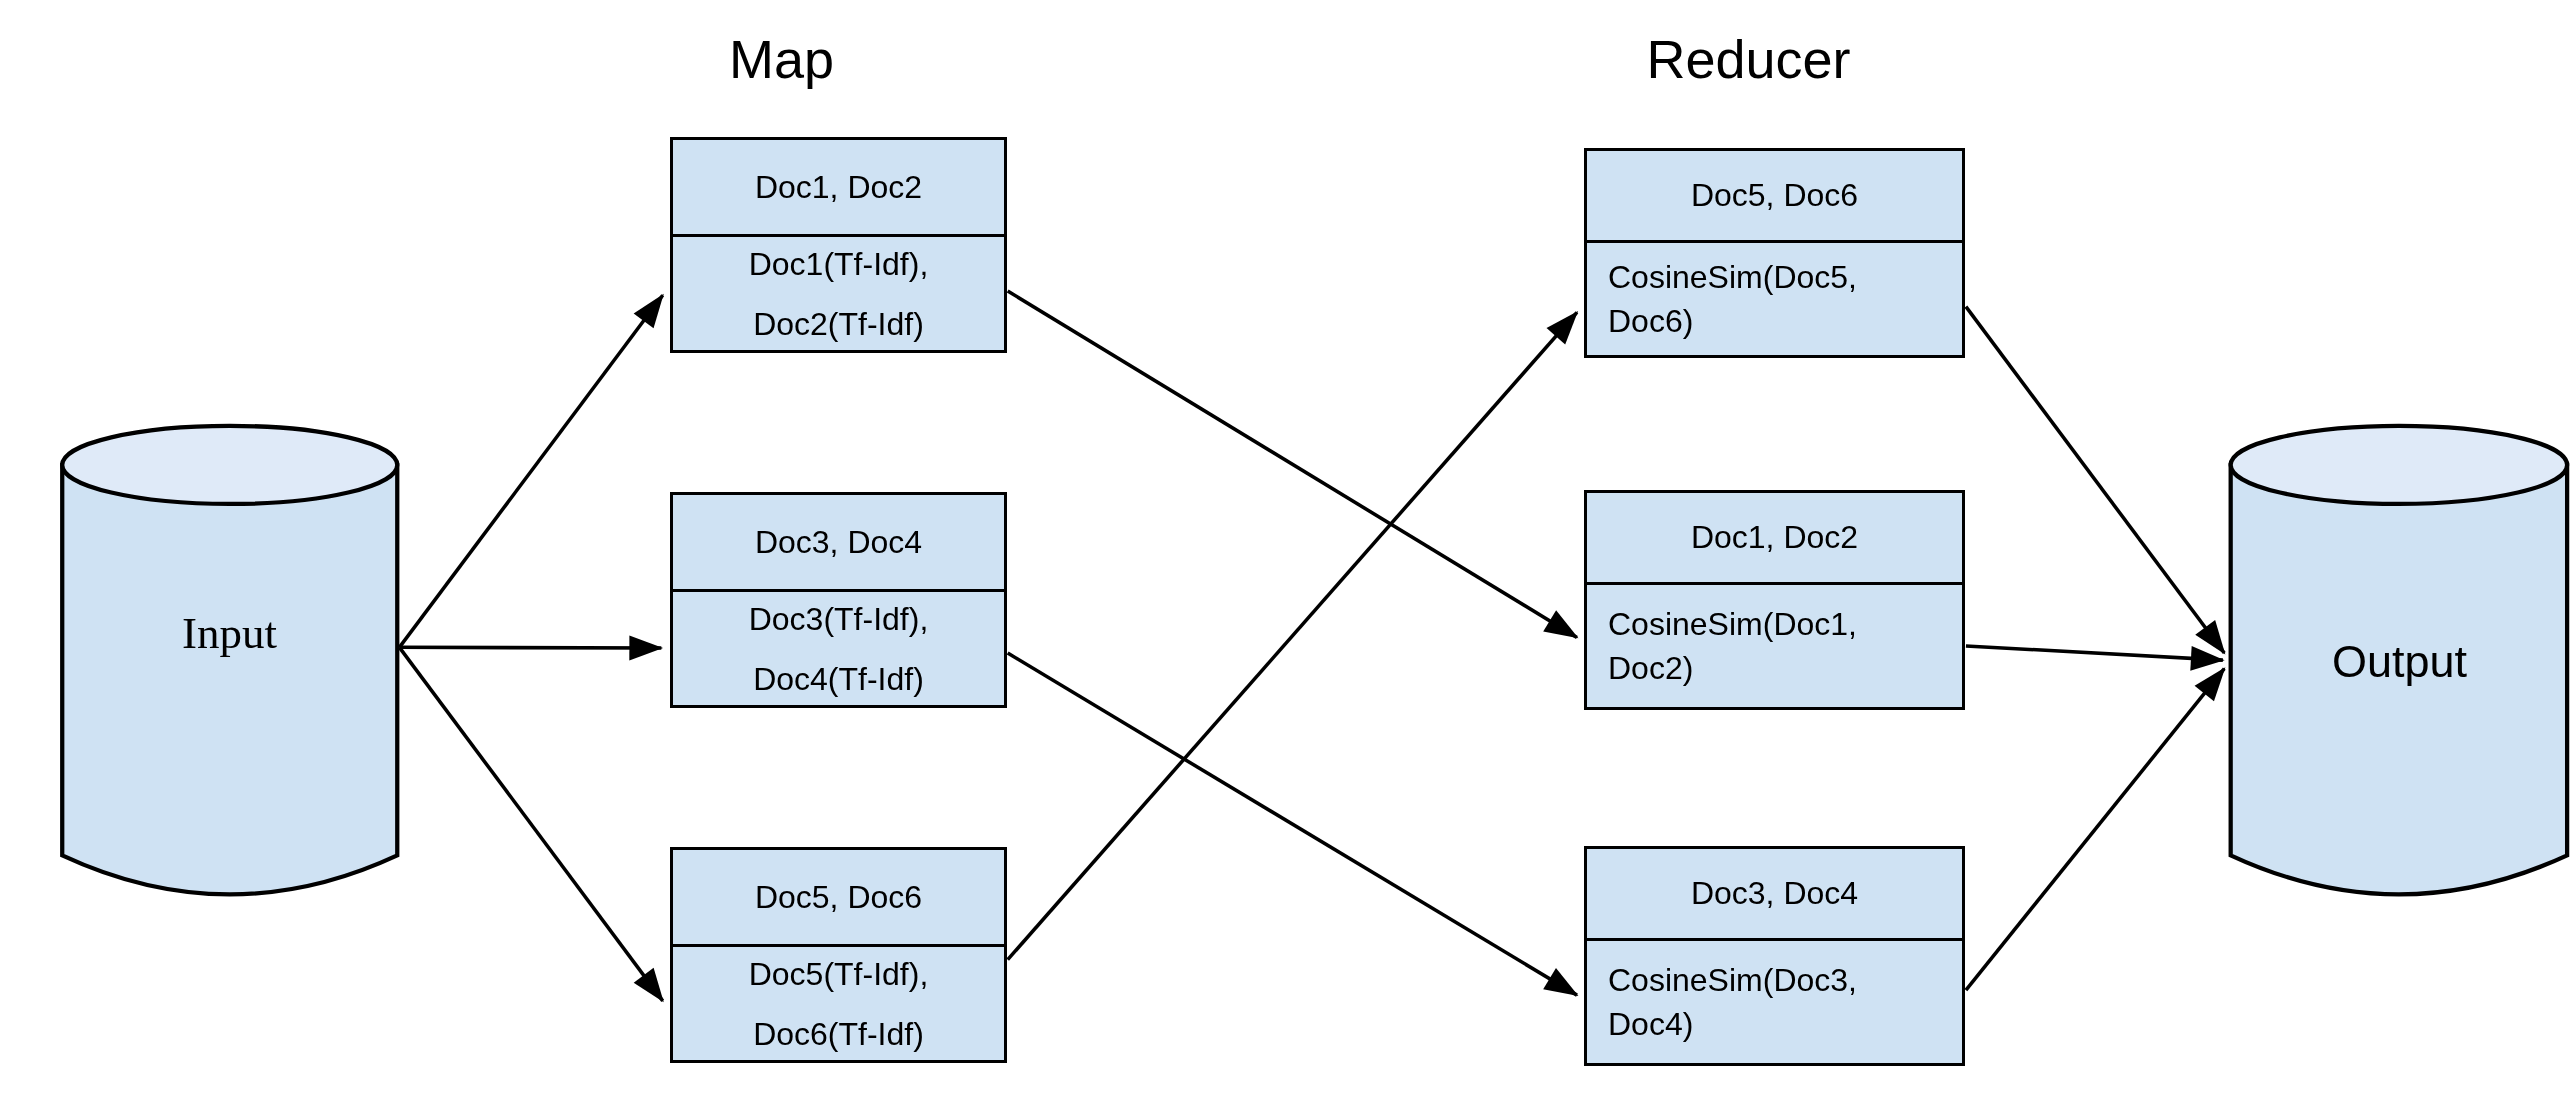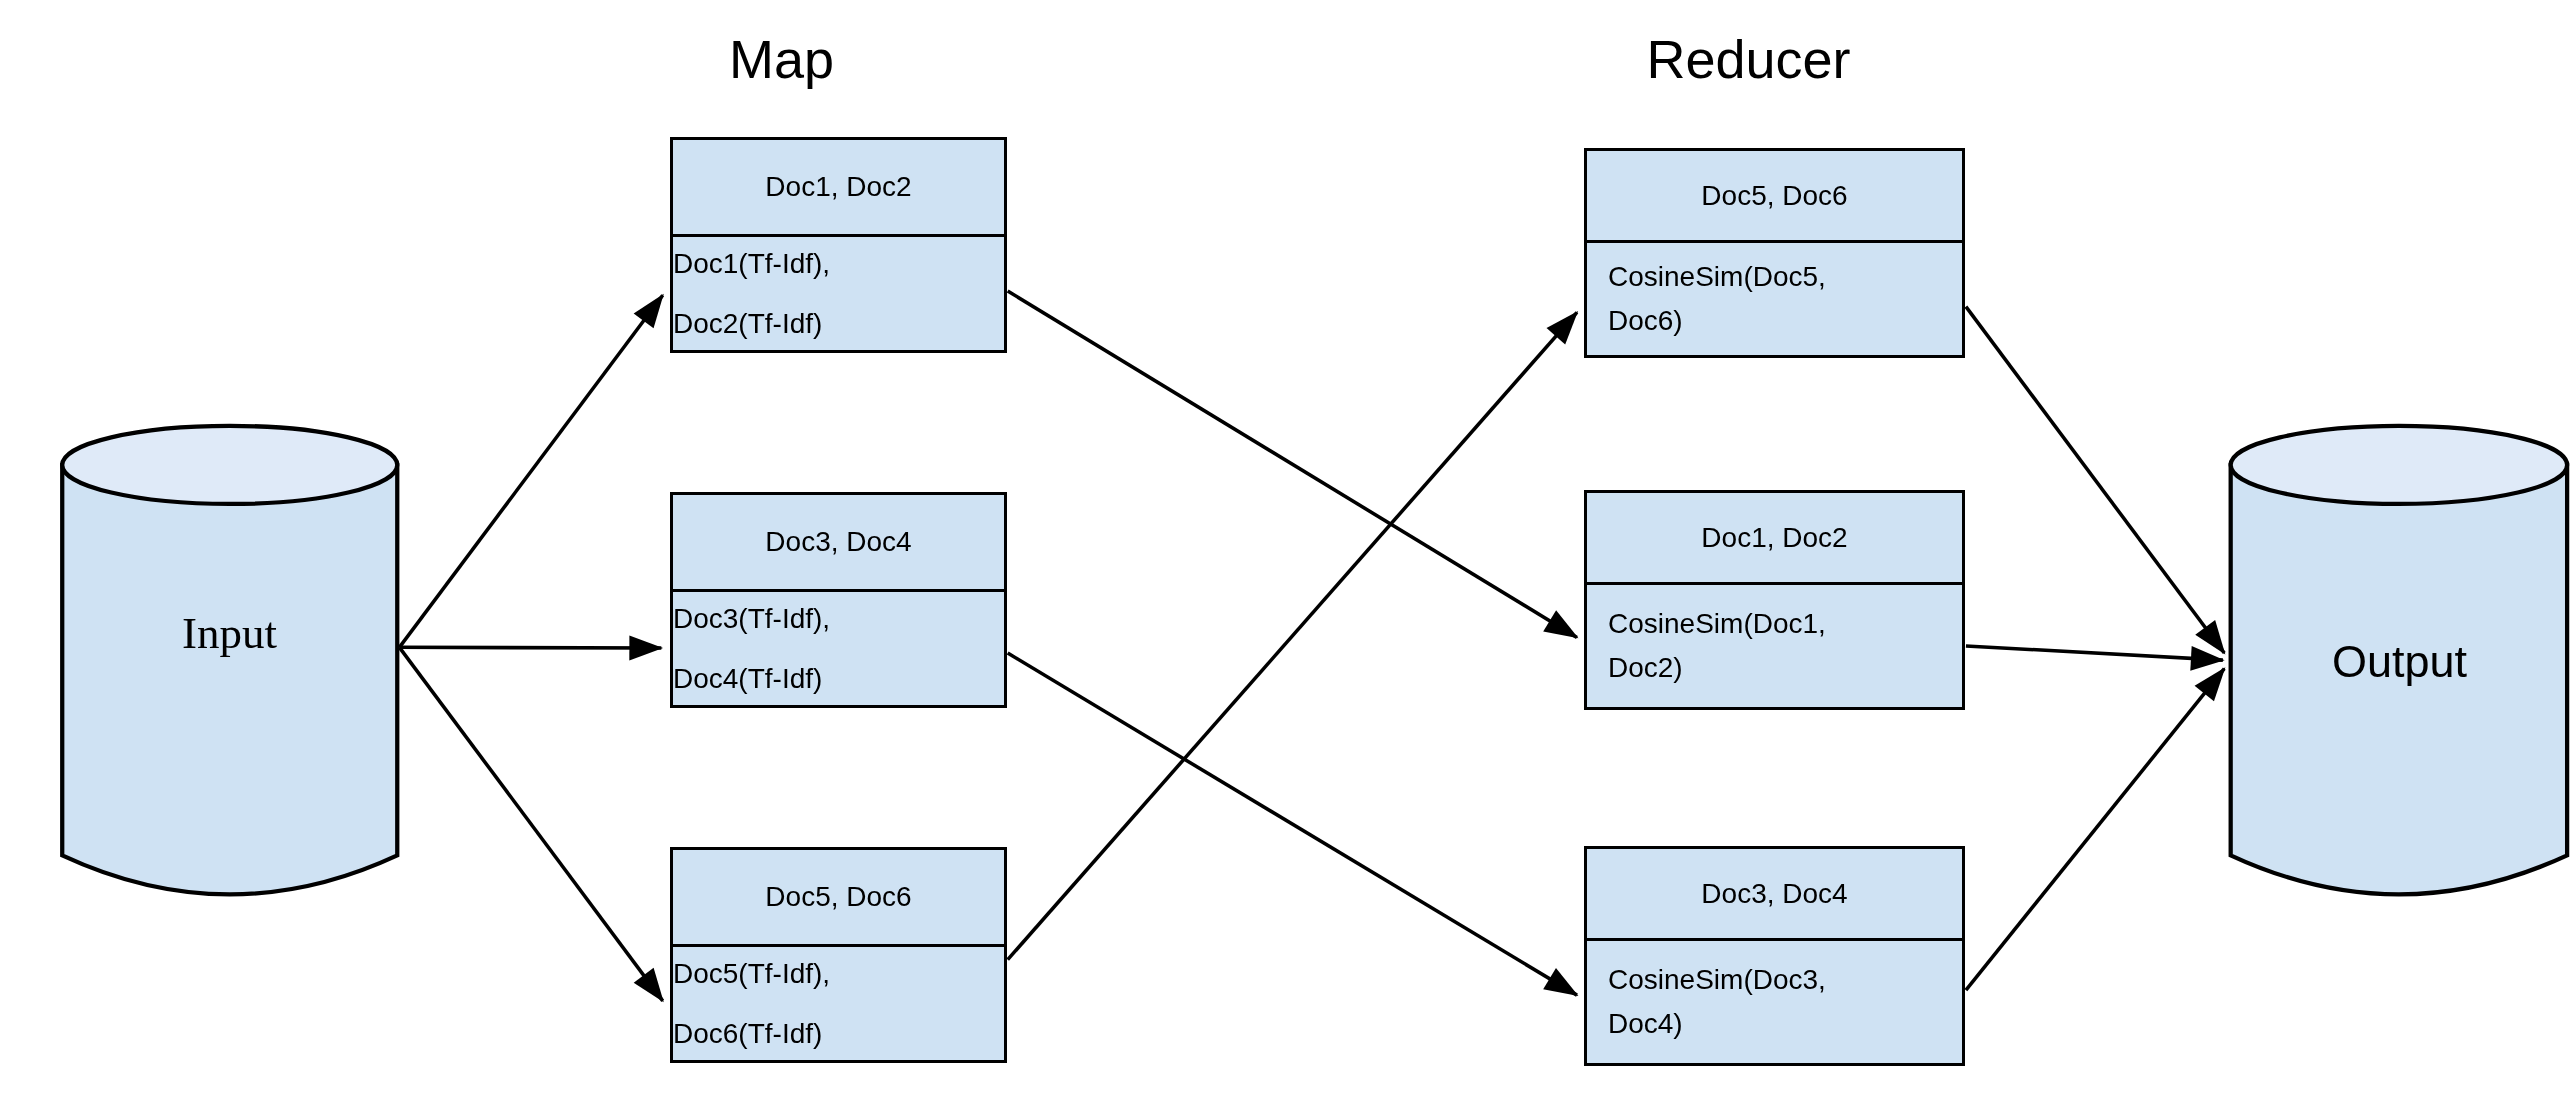--- a/index.html
+++ b/index.html
@@ -39,40 +39,40 @@
     line-height:51px;
     text-align:center;
     color:var(--text_color);
   }
   .node{
     position:absolute;
     background:var(--shape_fill);
     border:3.6px solid var(--line_color);
     display:flex;
     flex-direction:column;
-    font-size:28px;
+    font-size:32px;
   }
   .node-top{
     border-bottom:3.6px solid var(--line_color);
     display:flex;
     align-items:center;
     justify-content:center;
     white-space:nowrap;
   }
   .m-top{height:97px;}
   .r-top{height:92px;}
   .node-bottom{
     flex:1;
     display:flex;
     flex-direction:column;
     justify-content:center;
     line-height:44px;
   }
   .node-bottom .ln{display:block;}
-  .node-bottom.centered{align-items:flex-start;text-align:center;gap:16px;}
+  .node-bottom.centered{align-items:center;text-align:center;gap:16px;}
   .node-bottom.lefted{align-items:flex-start;text-align:right;padding-left:21px;}
 </style>
 </head>
 <body>
 
 <div class="canvas">
 
   <svg class="layer" viewBox="0 0 3628 1561" aria-hidden="true">
     <defs>
       <marker id="ah" markerWidth="11" markerHeight="9" refX="9.5" refY="4" orient="auto">

